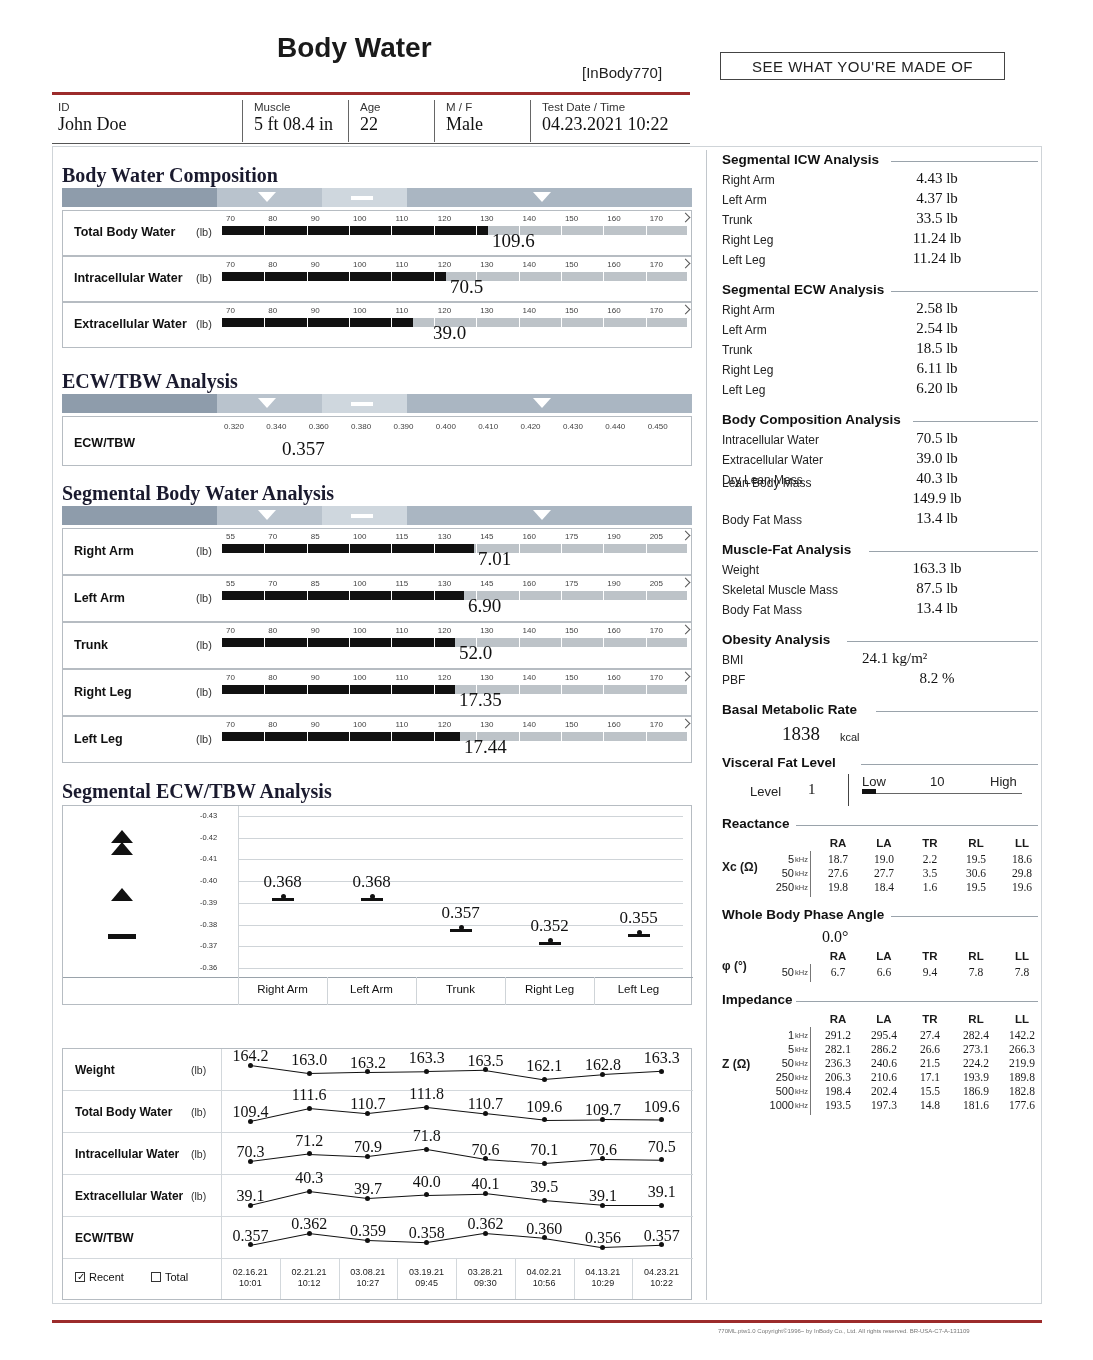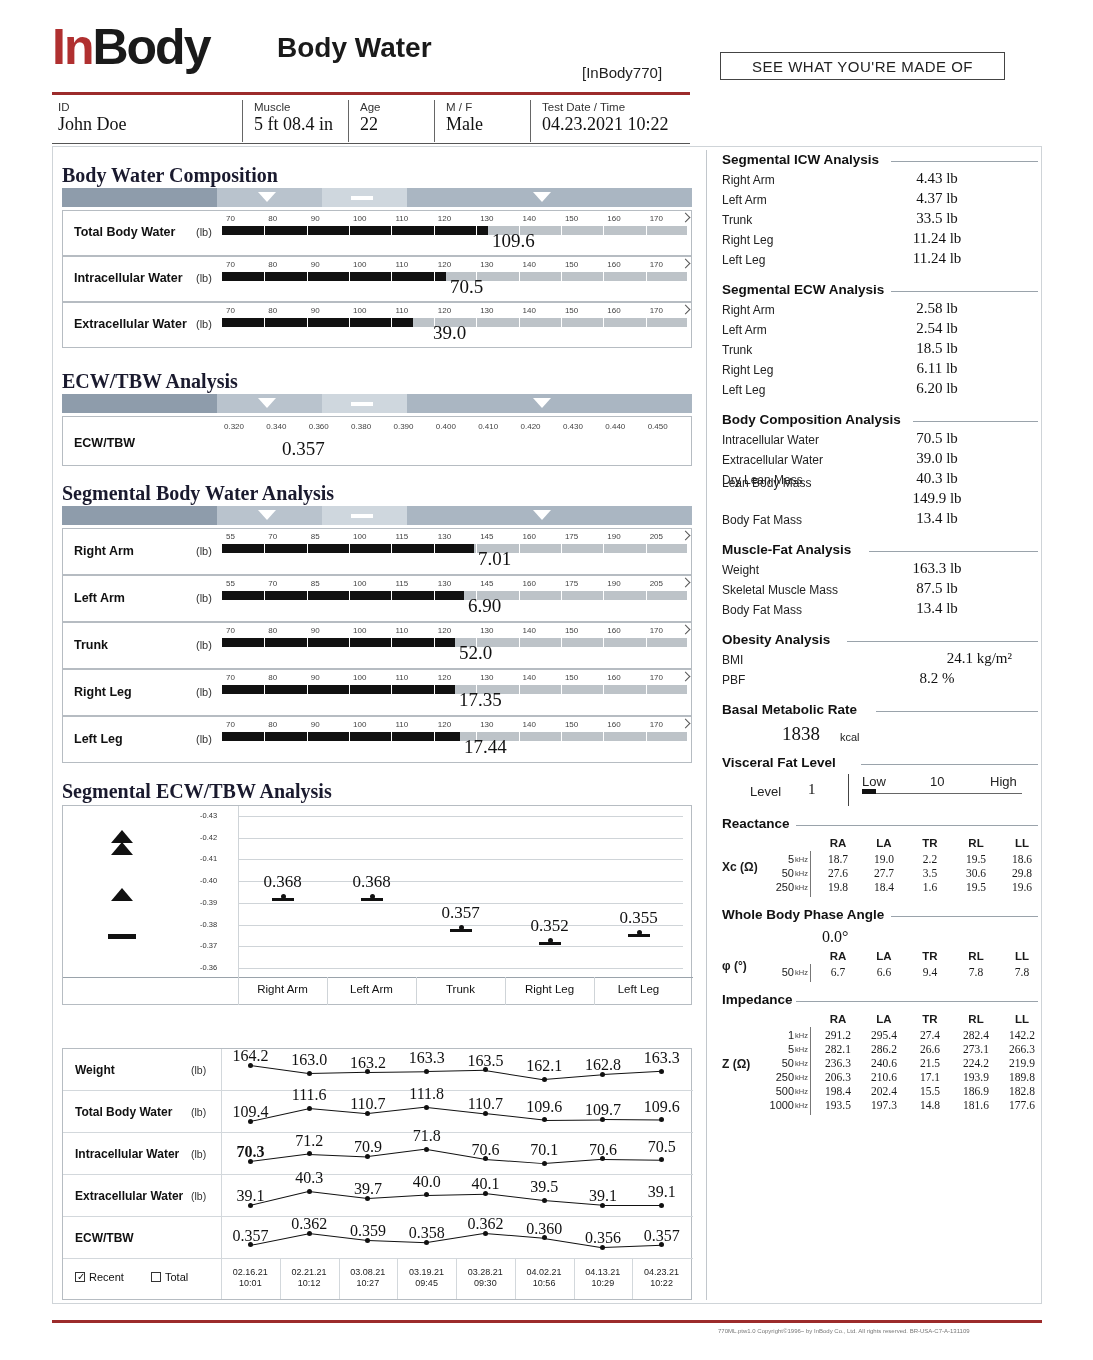--- a/index.html
+++ b/index.html
@@ -79,21 +79,20 @@
   .footerline { position:absolute; left:52px; top:1320px; width:990px; height:3px; background:#9c2b2b; }
   .footnote { position:absolute; left:718px; top:1328px; font-size:6px; color:#777; }
   .outer-border { position:absolute; left:52px; top:146px; width:990px; height:1158px; border:1px solid #cfd4d8; }
 </style>
 </head>
 <body>
 
 <div class="sheet">
 
   <div class="hdr">
-    <div class="logo"><span class="in">In</span><span class="body">Body</span></div>
     <div class="subtitle">Body Water</div>
     <div class="model">[InBody770]</div>
     <div class="slogan">SEE WHAT YOU'RE MADE OF</div>
   </div>
   <div class="redline"></div>
 
   <div class="demo">
     <div class="cell" style="left:0;width:190px;">
       <div class="lbl">ID</div>
       <div class="val">John Doe</div>
@@ -264,21 +263,21 @@
       <div class="hseg" style="left:304.875px; top:64.41666666666666px; width:59.09937487919065px; transform:rotate(-6.233130308048227deg);"></div>
       <div class="hseg" style="left:363.625px; top:58px; width:59.09937487919065px; transform:rotate(6.233130308048227deg);"></div>
       <div class="hseg" style="left:422.375px; top:64.41666666666666px; width:59.09937487919066px; transform:rotate(6.233130308048309deg);"></div>
       <div class="hseg" style="left:481.125px; top:70.8333333333334px; width:58.752895909714766px; transform:rotate(-0.5688755706594798deg);"></div>
       <div class="hseg" style="left:539.875px; top:70.25000000000001px; width:58.752895909714766px; transform:rotate(0.5688755706594798deg);"></div>
       <div class="hrow" style="top:84px; width:630px; height:42px;"></div>
       <div class="hlabel" style="left:12px; top:98px;">Intracellular Water</div>
       <div class="hunit" style="left:128px; top:99px;">(lb)</div>
       <div class="vsep" style="left:158px; top:84px; height:42px;"></div>
       <div class="hdot" style="left:184.875px; top:109.85294117647057px;"></div>
-      <div class="hval" style="left:159.375px; top:94.35294117647057px; width:56px; text-align:center;font-weight:bold;">70.3</div>
+      <div class="hval" style="left:159.375px; top:94.35294117647057px; width:56px; text-align:center;">70.3</div>
       <div class="hdot" style="left:243.625px; top:102.44117647058818px;"></div>
       <div class="hval" style="left:218.125px; top:82.94117647058818px; width:56px; text-align:center;">71.2</div>
       <div class="hdot" style="left:302.375px; top:104.91176470588228px;"></div>
       <div class="hval" style="left:276.875px; top:89.41176470588228px; width:56px; text-align:center;">70.9</div>
       <div class="hdot" style="left:361.125px; top:97.5px;"></div>
       <div class="hval" style="left:335.625px; top:78px; width:56px; text-align:center;">71.8</div>
       <div class="hdot" style="left:419.875px; top:107.38235294117648px;"></div>
       <div class="hval" style="left:394.375px; top:91.88235294117648px; width:56px; text-align:center;">70.6</div>
       <div class="hdot" style="left:478.625px; top:111.5px;"></div>
       <div class="hval" style="left:453.125px; top:92px; width:56px; text-align:center;">70.1</div>
@@ -432,21 +431,21 @@
       <div class="rtline" style="left:868.7px; top:551px; width:169.3px;"></div>
       <div class="ritem" style="left:722px; top:563px;">Weight</div>
       <div class="rval" style="left:862px; top:560px; width:150px; text-align:center;">163.3 lb</div>
       <div class="ritem" style="left:722px; top:583px;">Skeletal Muscle Mass</div>
       <div class="rval" style="left:862px; top:580px; width:150px; text-align:center;">87.5 lb</div>
       <div class="ritem" style="left:722px; top:603px;">Body Fat Mass</div>
       <div class="rval" style="left:862px; top:600px; width:150px; text-align:center;">13.4 lb</div>
       <div class="rtitle" style="left:722px; top:632px;">Obesity Analysis</div>
       <div class="rtline" style="left:846.8px; top:641px; width:191.2px;"></div>
       <div class="ritem" style="left:722px; top:653px;">BMI</div>
-      <div class="rval" style="left:862px; top:650px; width:150px; text-align:right;">24.1 kg/m²</div>
+      <div class="rval" style="left:862px; top:650px; width:150px; text-align:left;">24.1 kg/m²</div>
       <div class="ritem" style="left:722px; top:673px;">PBF</div>
       <div class="rval" style="left:862px; top:670px; width:150px; text-align:center;">8.2 %</div>
       <div class="rtitle" style="left:722px; top:702px;">Basal Metabolic Rate</div>
       <div class="rtline" style="left:876px; top:711px; width:162px;"></div>
       <div class="rval" style="left:782px; top:723px; font-size:19px;">1838</div>
       <div class="ritem" style="left:840px; top:731px; font-size:11px;">kcal</div>
       <div class="rtitle" style="left:722px; top:755px;">Visceral Fat Level</div>
       <div class="rtline" style="left:861.4px; top:764px; width:176.6px;"></div>
       <div class="ritem" style="left:750px; top:784px; font-size:13px;">Level</div>
       <div class="rval" style="left:808px; top:781px;">1</div>

